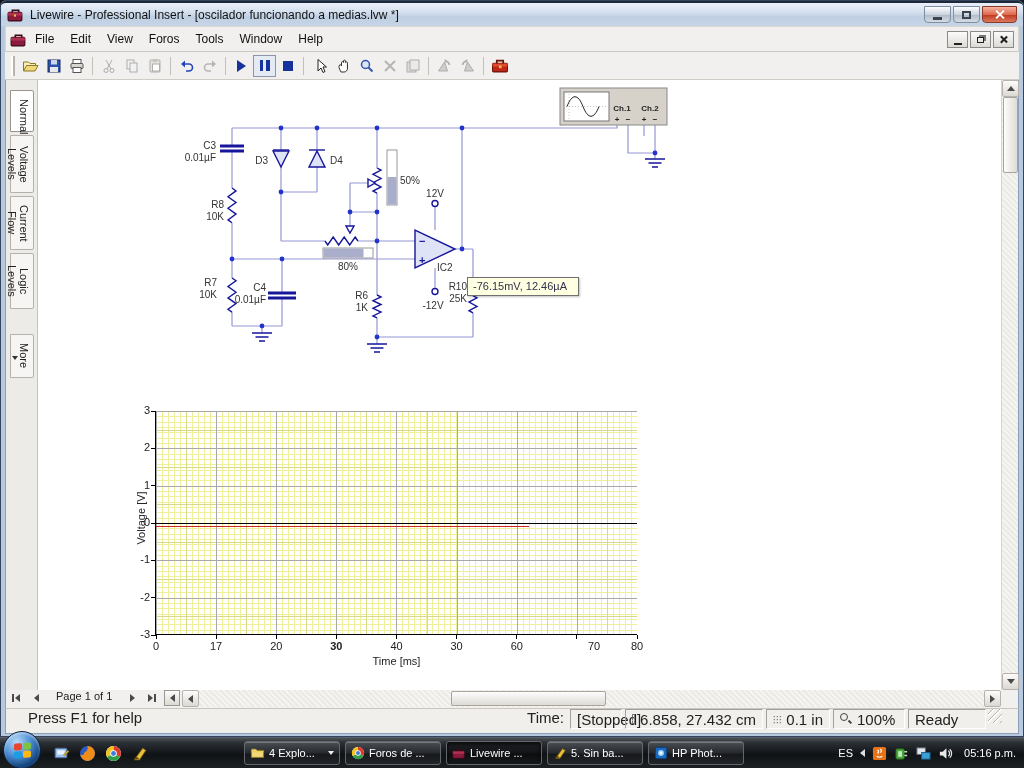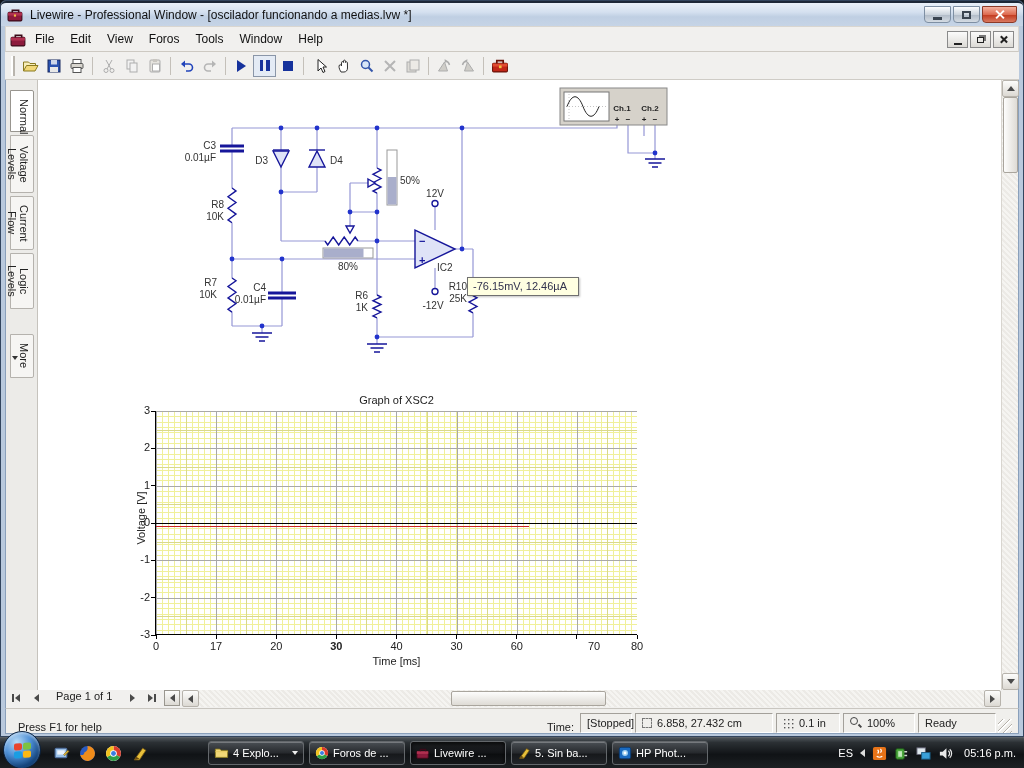--- a/index.html
+++ b/index.html
@@ -108,21 +108,21 @@
   .bar-i { width:2px; height:8px; background:#4a4a4a; }
   .splitbtn { width:16px; height:16px; border:1px solid #9a978f; background:linear-gradient(#fcfcfb,#dcd9d3);
               display:flex; align-items:center; justify-content:center; margin:0 2px; }
   .htrack { flex:1; height:17px; position:relative; background:repeating-linear-gradient(45deg,#f5f4f1 0 2px,#eceae6 2px 4px); }
   .hthumb { position:absolute; top:1px; left:252px; width:155px; height:15px;
             background:linear-gradient(#fdfdfc,#dedbd5); border:1px solid #a9a59d; border-radius:2px; }
   .corner { width:17px; height:18px; background:#f1f0ee; }
 
   
   .statusbar { height:26px; background:#f0efec; border:1px solid #8aa0bb; border-top:1px solid #c9c6c0;
-               display:flex; align-items:flex-end; font-size:11px; color:#222; padding:0 6px; }
+               display:flex; align-items:flex-start; font-size:15px; color:#222; padding:0 16px; }
   .sb-help { flex:1; padding-left:6px; }
   .sb-lbl { padding:0 6px; }
   .sb-box { height:20px; border:1px solid; border-color:#a3a09a #fff #fff #a3a09a; display:flex; align-items:center;
             padding:0 6px; margin-right:3px; gap:5px; white-space:nowrap; }
   .ic-dash { width:10px; height:10px; border:1px dashed #777; }
   .ic-mag { position:relative; width:12px; height:12px; }
   .ic-mag i { position:absolute; left:0; top:0; width:8px; height:8px; border:1.5px solid #444; border-radius:50%; }
   .ic-mag b { position:absolute; left:8px; top:8px; width:4px; height:1.8px; background:#444; transform:rotate(45deg); }
   .grip { width:14px; height:14px; margin-left:2px;
           background:repeating-linear-gradient(135deg, transparent 0 3px, #b5b1aa 3px 4px, #fff 4px 5px); }
@@ -134,21 +134,21 @@
   .orb { position:relative; width:38px; height:38px; border-radius:50%; margin:-6px 4px 0 3px;
          background:radial-gradient(circle at 35% 28%, #b9dcf8, #4d8fd6 40%, #17477f 70%, #0a2a52 100%);
          border:1px solid #0c2340; box-shadow:inset 0 2px 3px rgba(255,255,255,.5); }
   .flag { position:absolute; left:10px; top:11px; width:17px; height:15px; display:grid;
           grid-template-columns:1fr 1fr; grid-template-rows:1fr 1fr; gap:1px; transform:skewY(-4deg); }
   .flag i { border-radius:2px; }
   .flag i:nth-child(1){background:#e8442e;} .flag i:nth-child(2){background:#7dc242;}
   .flag i:nth-child(3){background:#1b9de2;} .flag i:nth-child(4){background:#fdb813;}
   .qlaunch { display:flex; gap:9px; align-items:center; margin:0 8px; }
   .qicon { width:17px; height:17px; }
-  .tbuttons { display:flex; gap:5px; margin-left:52px; }
+  .tbuttons { display:flex; gap:5px; margin-left:88px; }
   .taskbtn { width:96px; height:24px; border-radius:3px; border:1px solid #63676b;
              background:linear-gradient(#4a4f54,#26292d 50%,#16181b 55%,#222529);
              display:flex; align-items:center; padding:0 5px; gap:4px; color:#fff; font-size:11px;
              box-shadow:inset 0 1px 0 rgba(255,255,255,.25); }
   .taskbtn.active { background:linear-gradient(#202225,#121417 50%,#0b0d0f 55%,#17191c);
                     box-shadow:inset 0 2px 4px rgba(0,0,0,.8); }
   .taskbtn .lbl { overflow:hidden; white-space:nowrap; flex:1; }
   .tri-dn-w { width:0; height:0; border-top:4px solid #eee; border-left:3.5px solid transparent; border-right:3.5px solid transparent; }
   .tray { margin-left:auto; display:flex; align-items:center; gap:7px; padding-right:8px; color:#fff; font-size:11px; }
   .tri-lf-w { width:0; height:0; border-right:5px solid #ddd; border-top:4px solid transparent; border-bottom:4px solid transparent; }
@@ -161,21 +161,21 @@
 <div class="screen">
   <div class="appwin">
 
     <div class="titlebar">
       <svg class="qicon" width="15" height="15" viewBox="0 0 16 16">
         <rect x="1" y="6" width="13" height="8" rx="1" fill="#8c1a3c" stroke="#3a0a18"></rect>
         <rect x="1" y="6" width="13" height="3" fill="#b03050"></rect>
         <path d="M5,6 V4 h6 v2" fill="none" stroke="#3a0a18" stroke-width="1.5"></path>
         <rect x="6.5" y="8" width="2" height="2" fill="#f2c040"></rect>
       </svg>
-      <span class="ttl">Livewire - Professional Window - [oscilador funcionando a medias.lvw *]</span>
+      <span class="ttl">Livewire - Professional Insert - [oscilador funcionando a medias.lvw *]</span>
       <div class="winbtns">
         <div class="wbtn">
             <span class="g-min"></span>
           </div>
         <div class="wbtn">
             <span class="g-max"></span>
           </div>
         <div class="wbtn close">
             <span class="g-x"></span>
           </div>
@@ -466,21 +466,20 @@
             <text class="c-label" x="399" y="191">IC2</text>
             <text class="c-label" x="397" y="117" text-anchor="middle">12V</text>
             <text class="c-label" x="395" y="229" text-anchor="middle">-12V</text>
             <text class="c-label" x="429" y="210" text-anchor="end">R10</text>
             <text class="c-label" x="429" y="222" text-anchor="end">25K</text>
             <text class="c-sign" x="381" y="165">−</text>
             <text class="c-sign" x="381" y="184">+</text>
           </g>
         </svg>
 
-        <div class="graph-title">Graph of XSC2</div>
         <div class="plot" id="plot">
             <div class="tickmark" style="left: 0px; top: 112px; width: 100%; height: 1px; background: rgb(0, 0, 0);"></div>
             <div class="tickmark" style="left: 0px; top: 115px; width: 372.775px; height: 1.4px; background: rgb(204, 34, 34);"></div>
           </div>
         <div class="ylab">Voltage [V]</div>
         <div class="xlab">Time [ms]</div>
 
         <div class="tooltip">-76.15mV, 12.46µA</div>
       <div class="ticklab" style="left: 103px; top: 560px; width: 30px; text-align: center;">0</div>
           <div class="tickmark" style="left: 117.5px; top: 555px; width: 1px; height: 4px;"></div>

